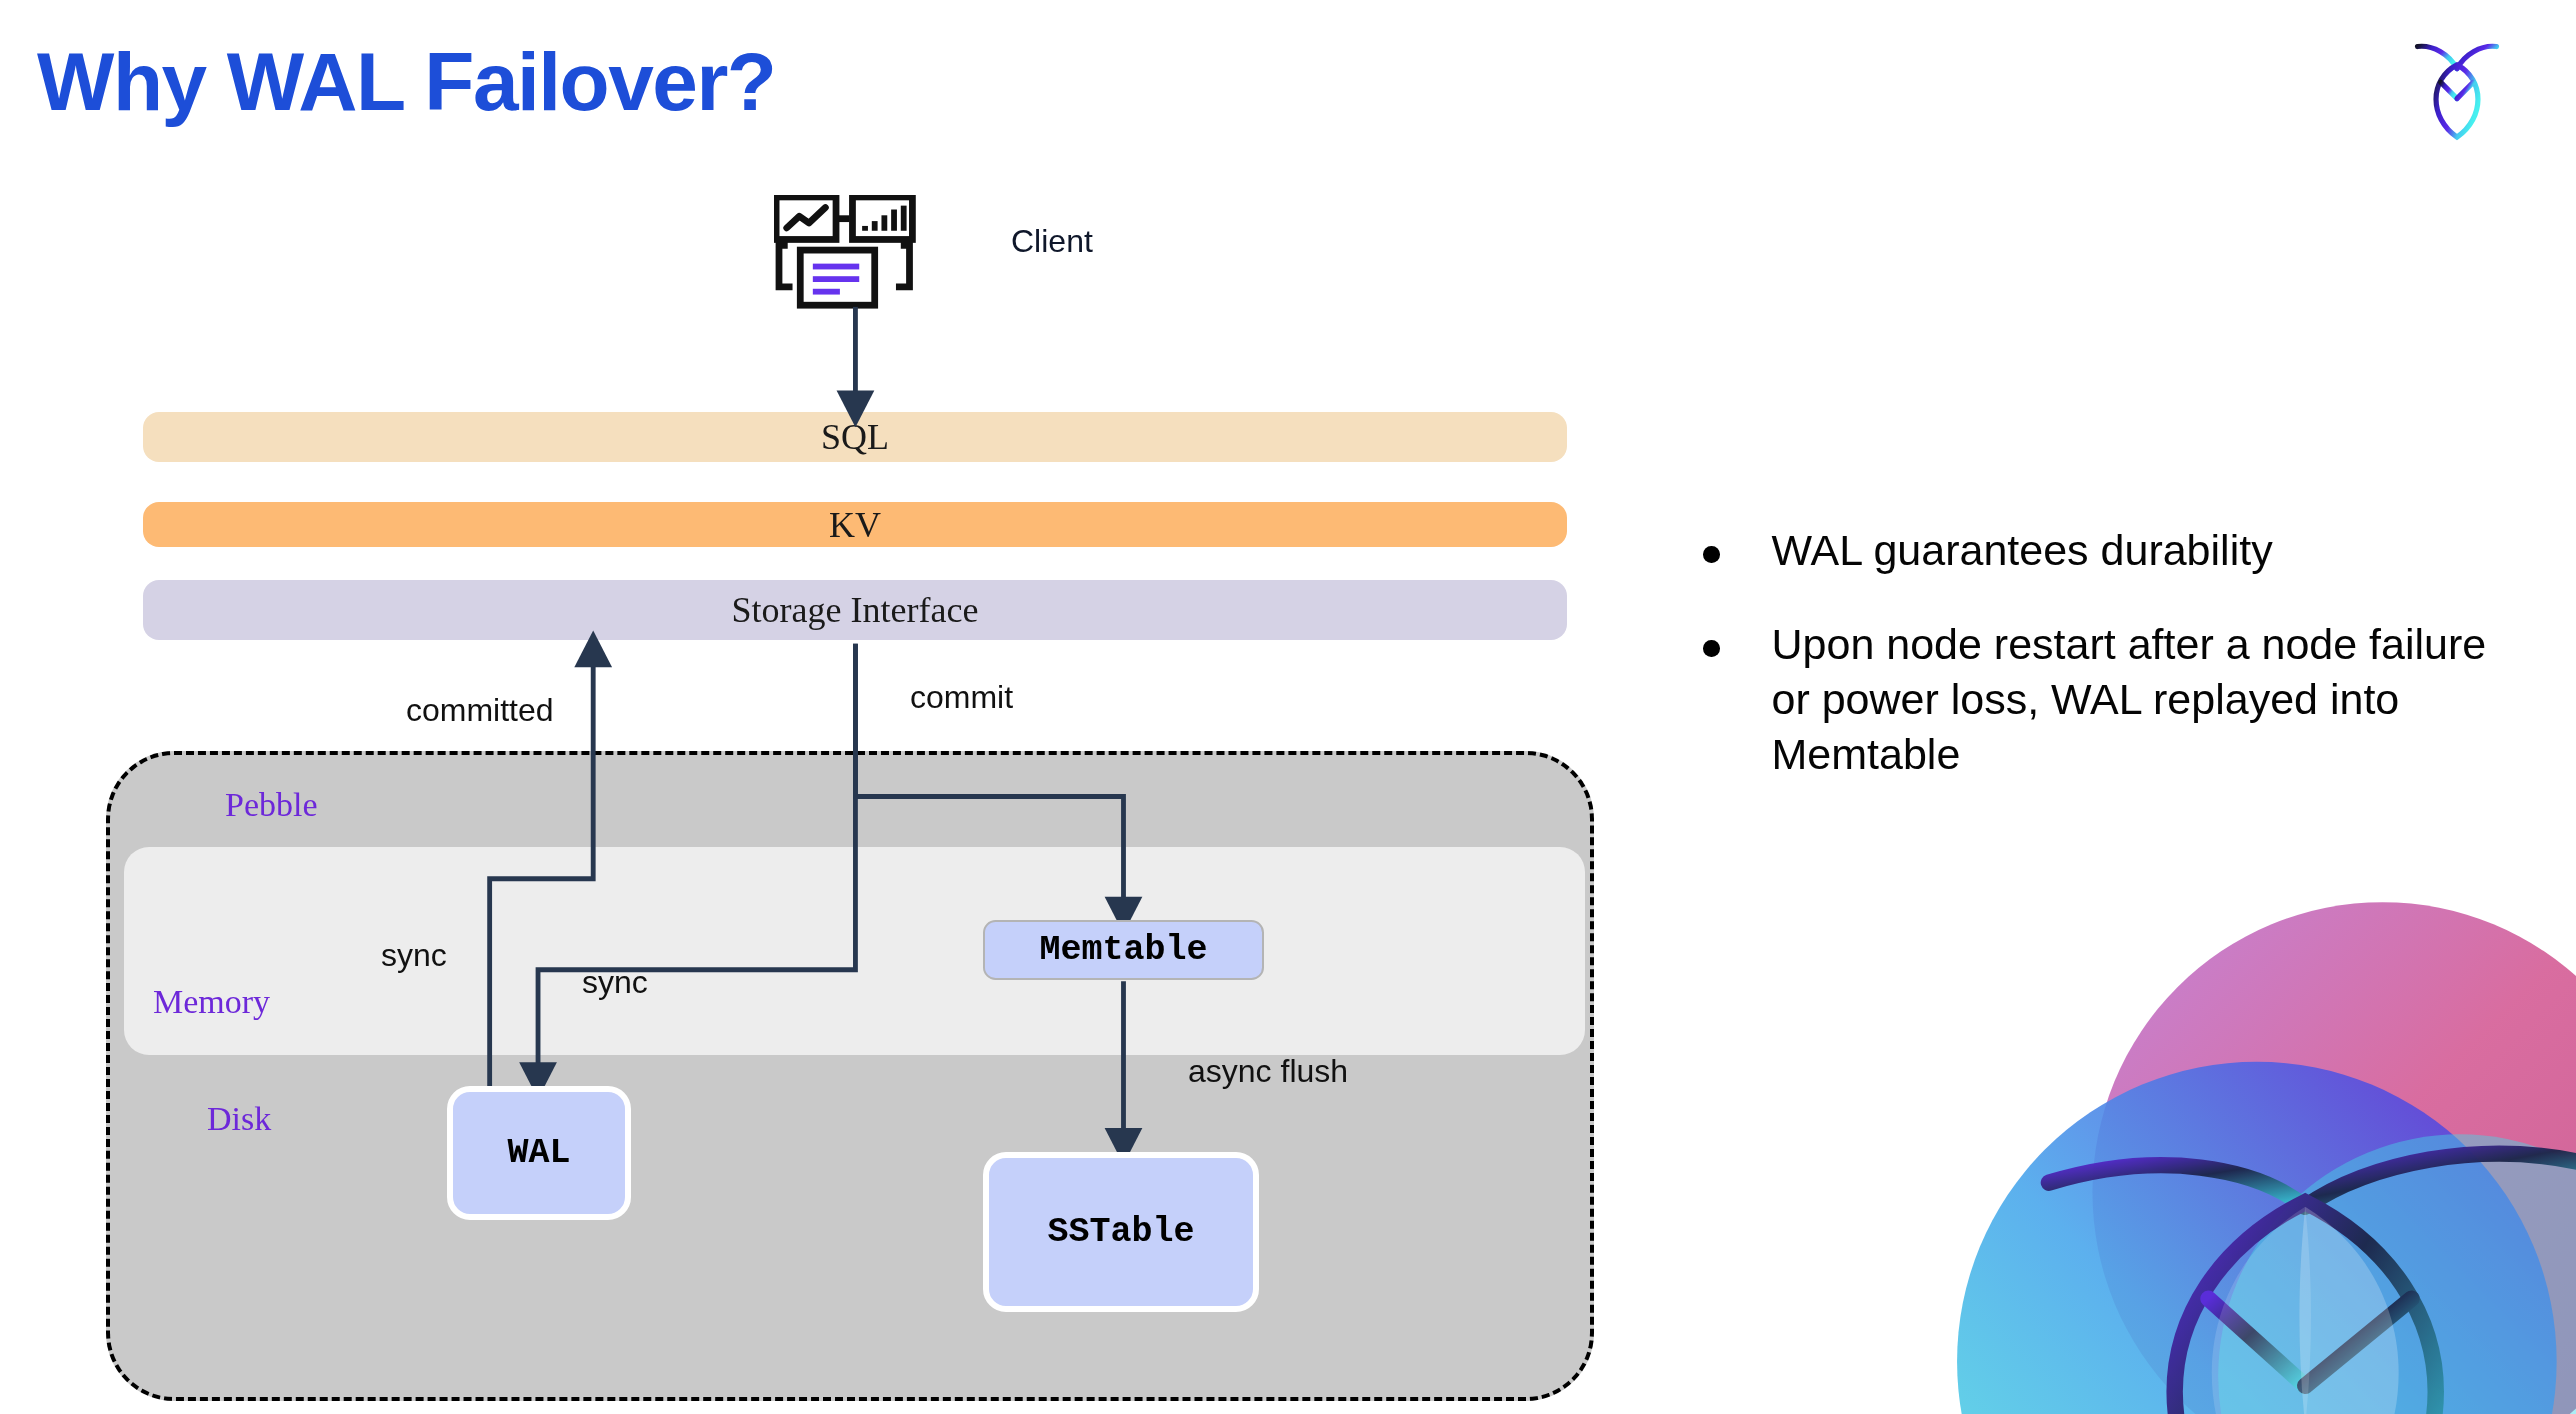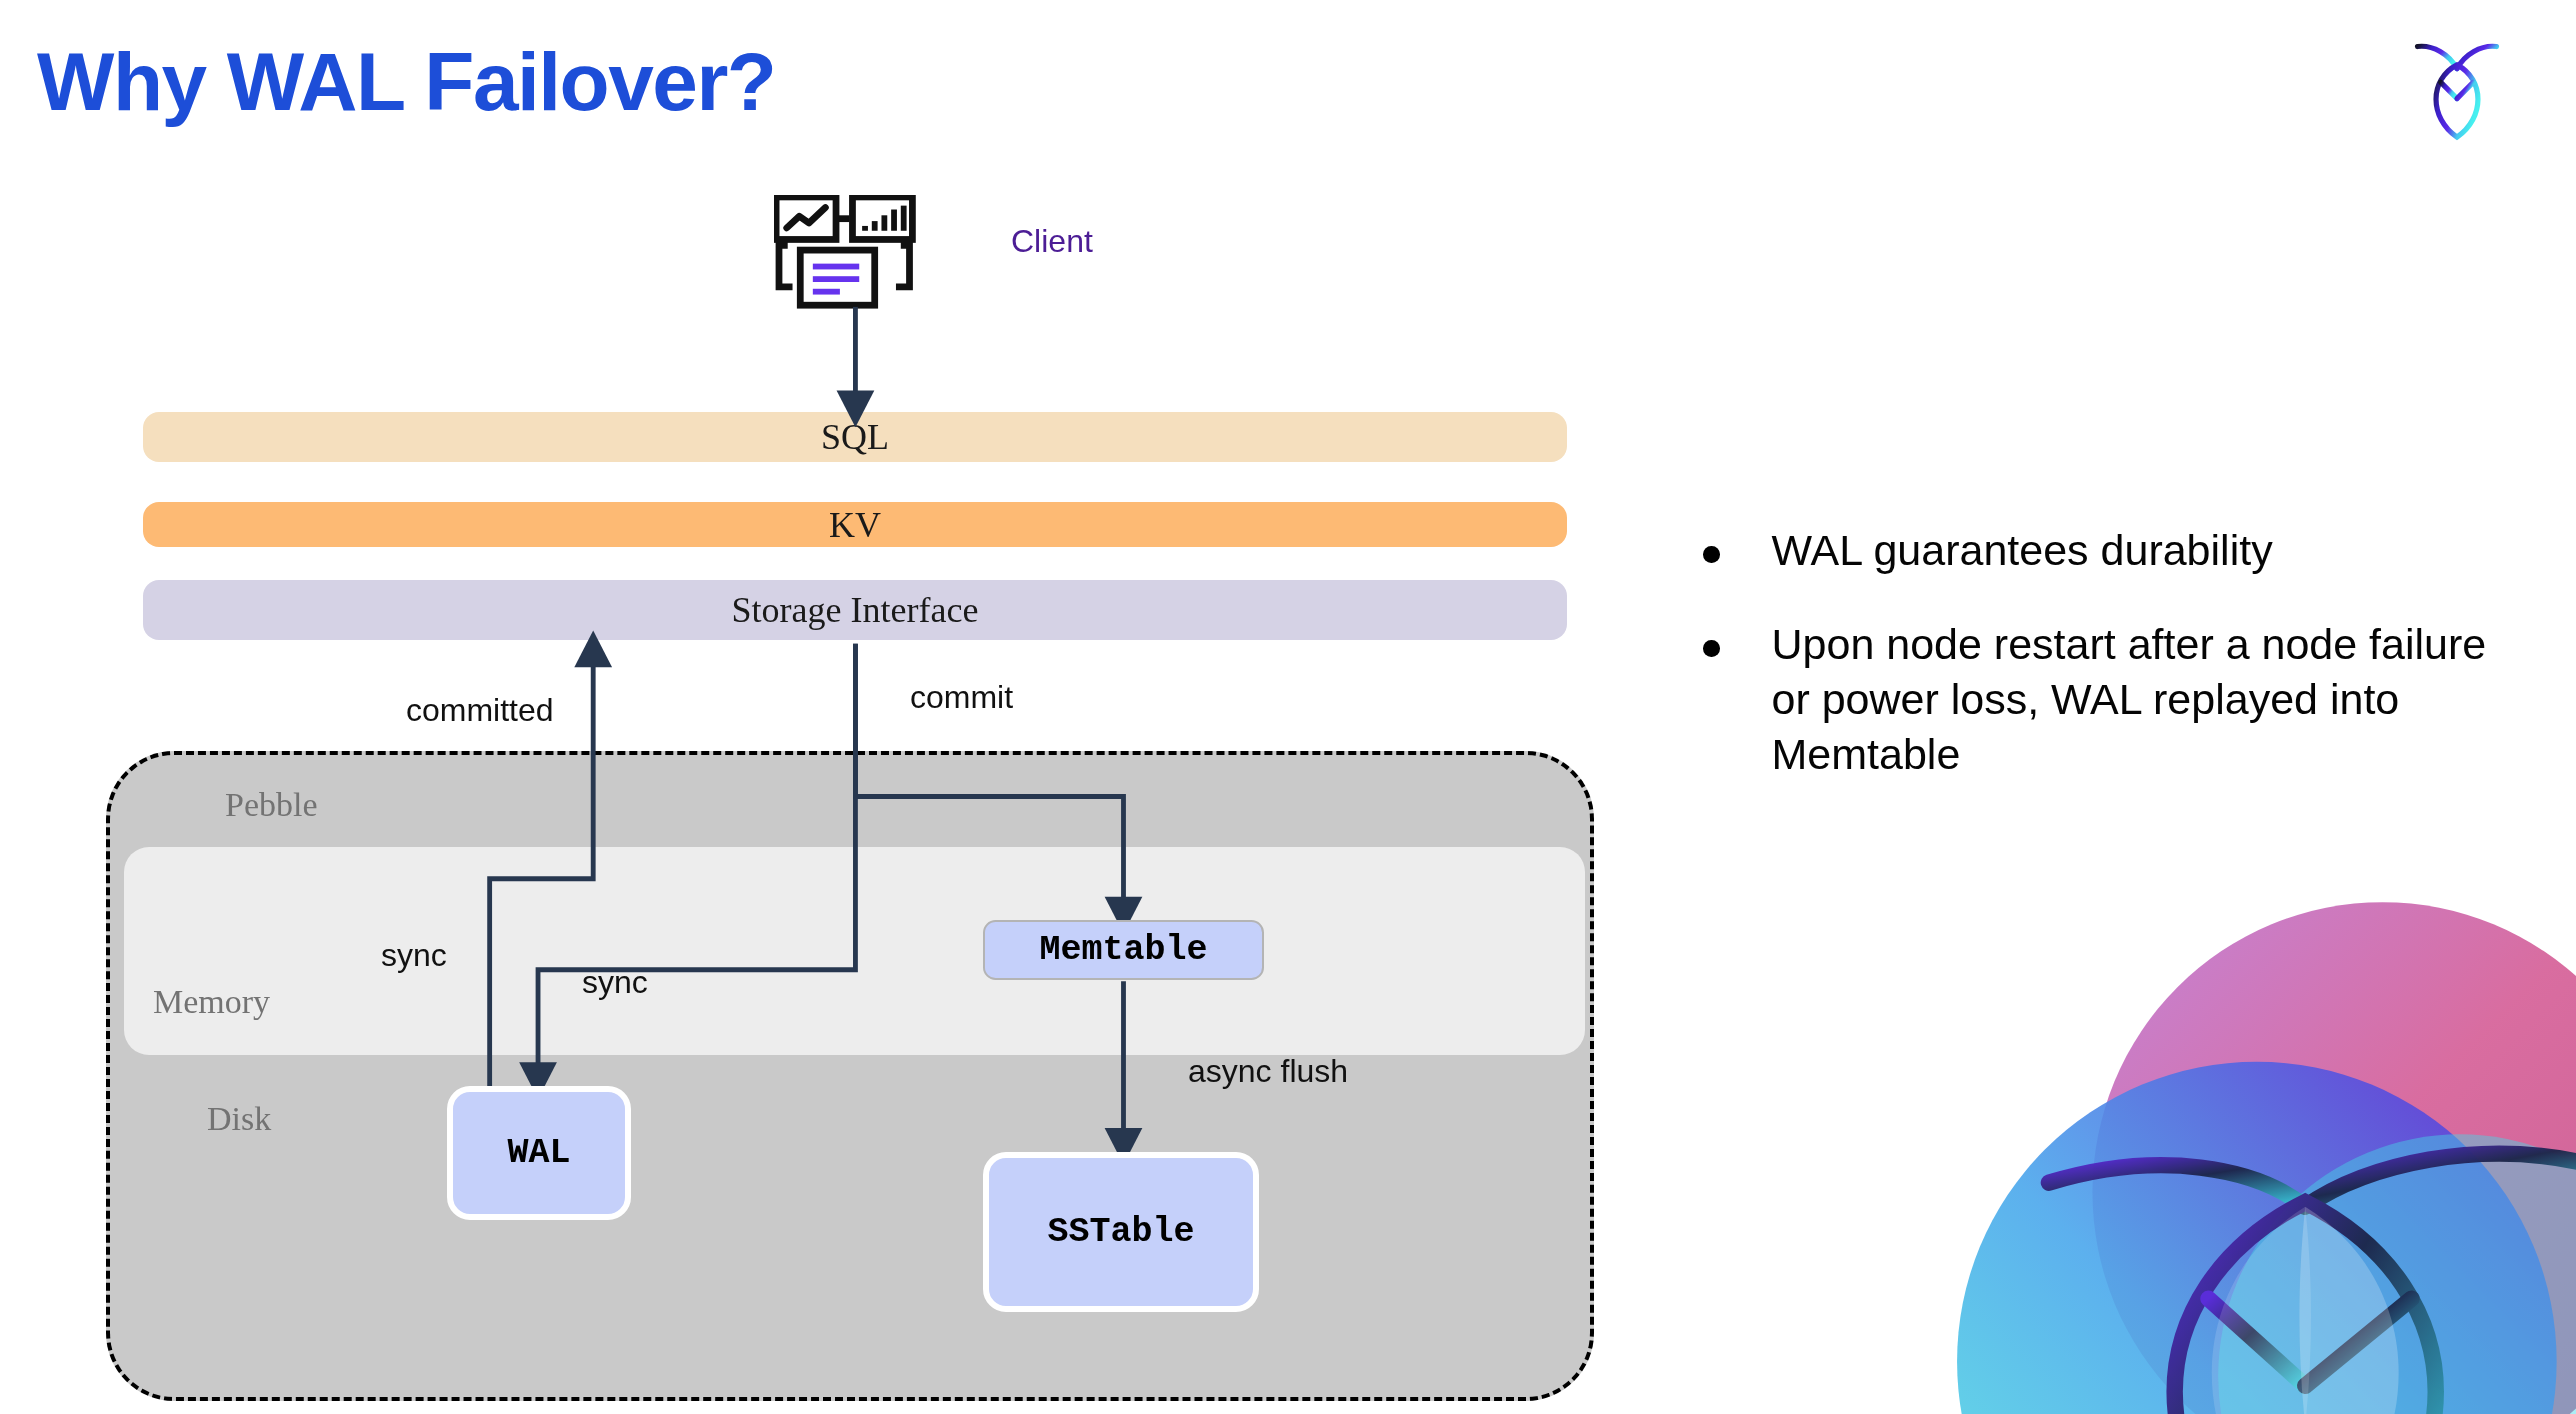--- a/index.html
+++ b/index.html
@@ -18,21 +18,21 @@
     color:#1d4ed8;line-height:1;white-space:nowrap;
   }
 
   
   #brand-logo{position:absolute;left:2404px;top:29px;width:106px;height:116px;}
 
   
   #client-icon{position:absolute;left:774px;top:195px;width:155px;height:116px;}
   #client-label{
     position:absolute;left:1011px;top:223px;
-    font-size:32px;color:#4c1d95;font-family:"Liberation Sans", sans-serif;
+    font-size:32px;color:#0f172a;font-family:"Liberation Sans", sans-serif;
   }
 
   
   .layer-bar{
     position:absolute;left:143px;width:1424px;border-radius:16px;
     display:flex;align-items:center;justify-content:center;
     font-family:"Liberation Serif", serif;font-size:36px;color:#1a1a1a;
   }
   #layer-sql{top:412px;height:50px;background:#f5dfbe;}
   #layer-kv{top:502px;height:45px;background:#fdba74;font-family:Liberation Serif, serif;}
@@ -43,21 +43,21 @@
     position:absolute;left:106px;top:751px;width:1488px;height:650px;
     background:#c9c9c9;border:4.8px dashed #000000;border-radius:68px;
     box-sizing:border-box;
   }
   #memory-panel{
     position:absolute;left:13.5px;top:92px;width:1461px;height:208px;
     background:#ededed;border-radius:25px;box-sizing:border-box;
   }
   .zone-label{
     position:absolute;font-family:"Liberation Serif", serif;
-    font-size:34px;color:#737373;white-space:nowrap;
+    font-size:34px;color:#6d28d9;white-space:nowrap;
   }
   #label-pebble{left:225px;top:786px;}
   #label-memory{left:153px;top:983px;}
   #label-disk{left:207px;top:1100px;}
 
   
   .node{
     position:absolute;background:#c5d0fa;
     display:flex;align-items:center;justify-content:center;
     font-family:Liberation Mono, monospace;font-weight:bold;

